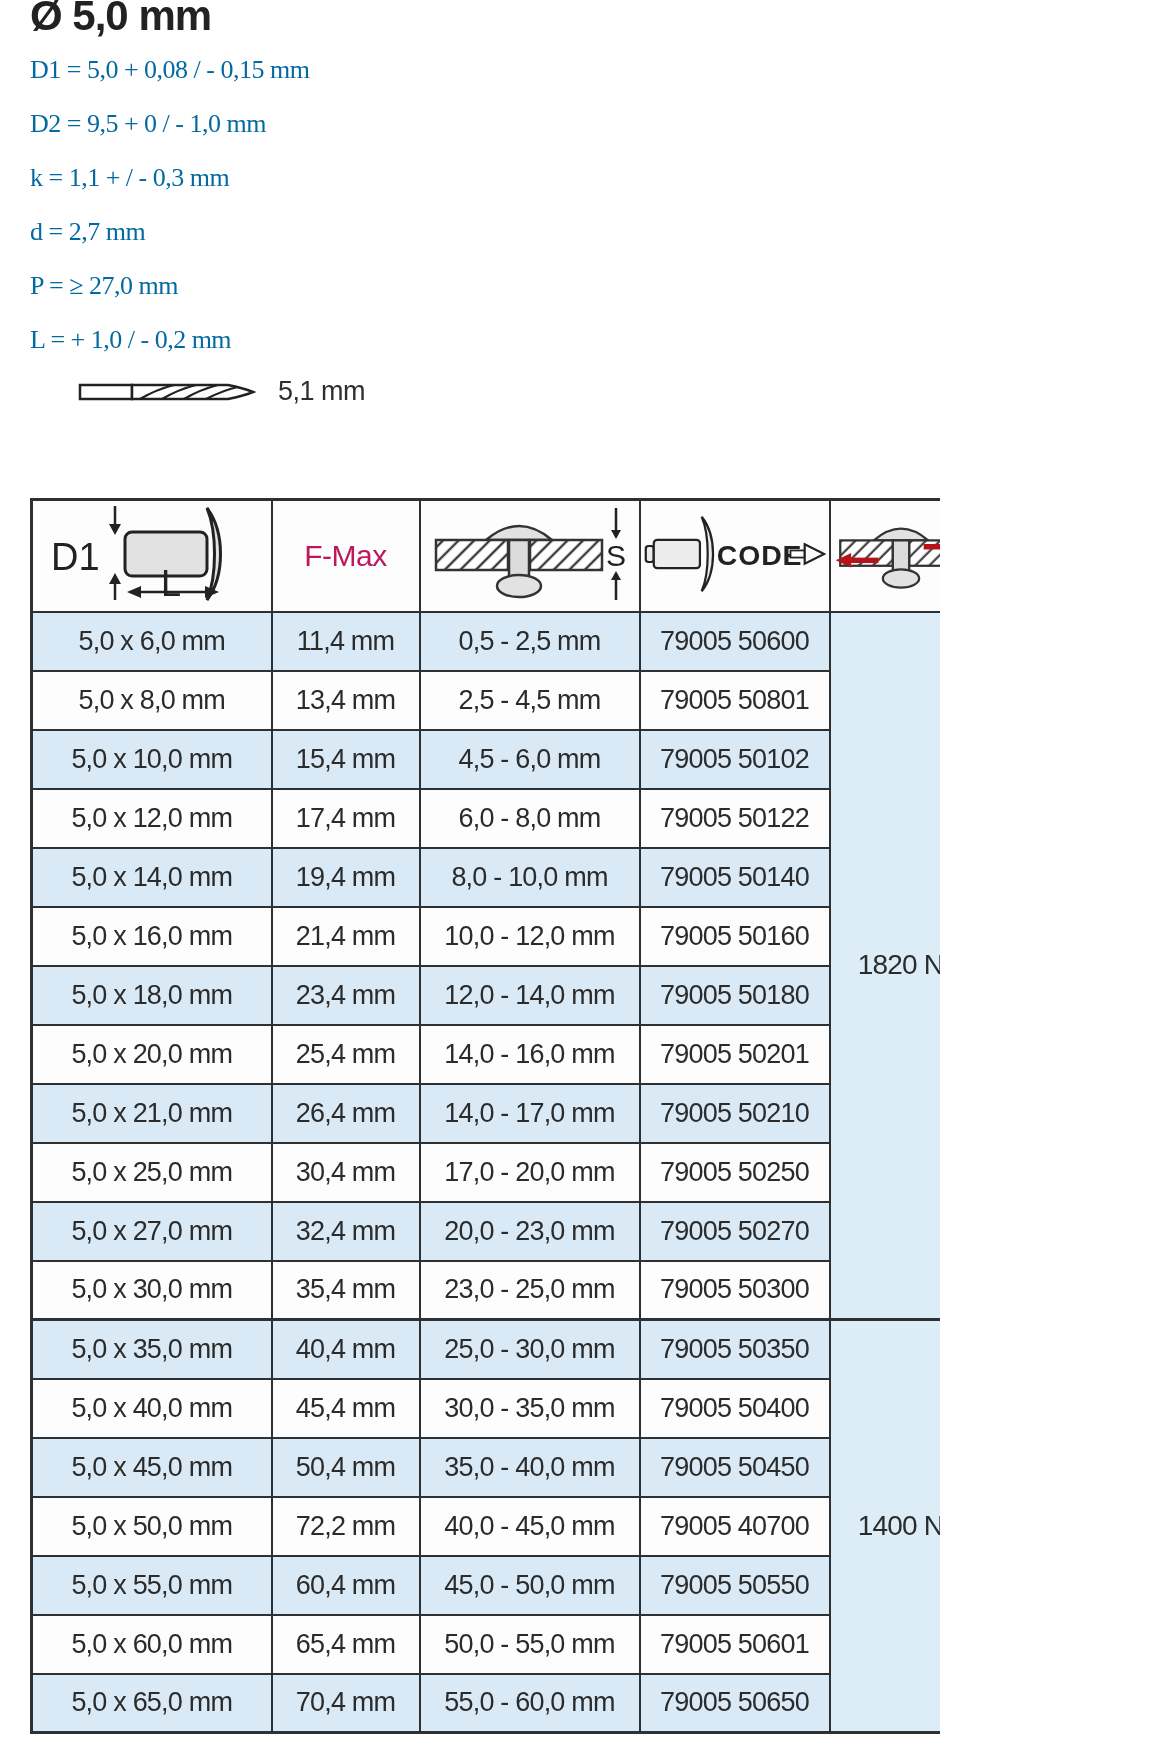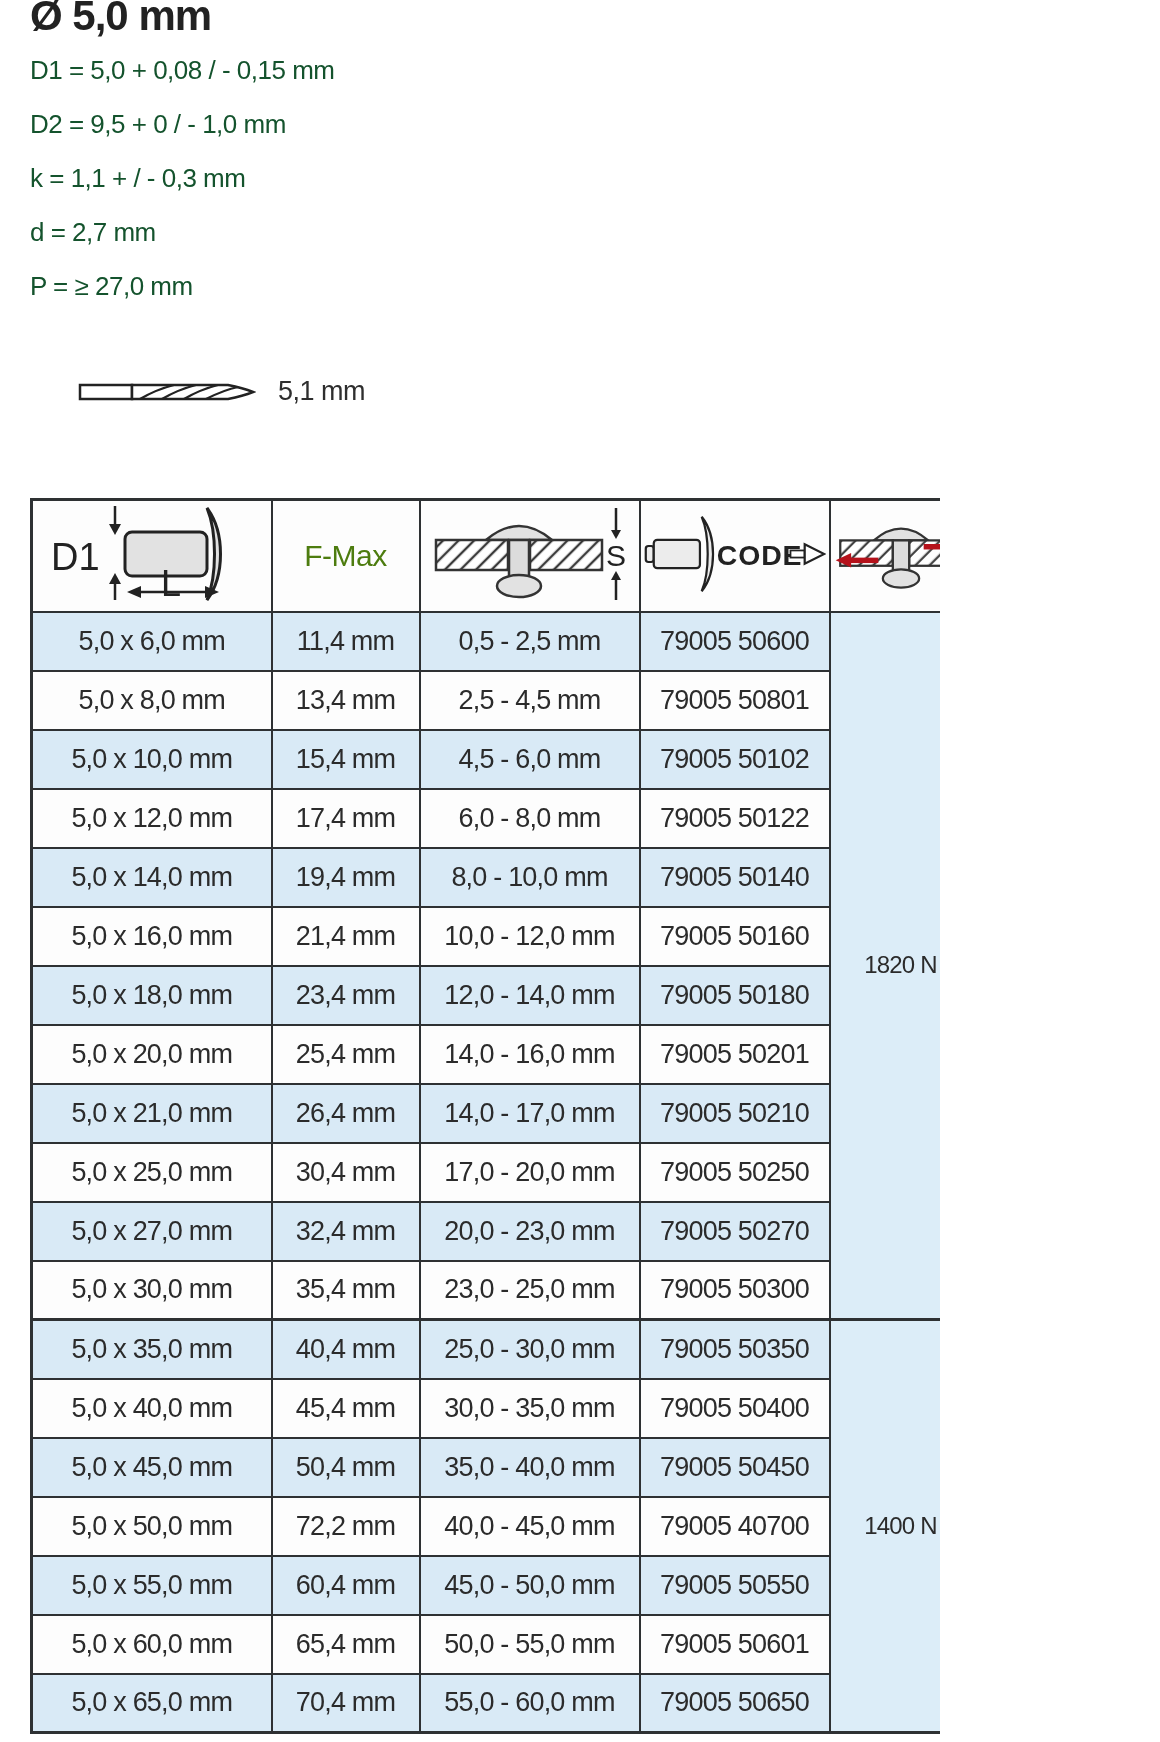--- a/index.html
+++ b/index.html
@@ -10,43 +10,43 @@
   html,body{background:#fff;}
   .page{
     position:relative;width:940px;height:1742px;background:#fff;overflow:hidden;
     font-family:"Liberation Sans","DejaVu Sans",sans-serif;color:var(--text,#2b2b2b);
   }
   .title{
     position:absolute;left:30px;top:-8px;font-size:42px;font-weight:bold;
     letter-spacing:-1px;color:#222;white-space:nowrap;
   }
   .specs{position:absolute;left:30px;top:43px;}
-  .spec{font-size:26px;line-height:54px;letter-spacing:-0.5px;white-space:nowrap;color:#14532d;}
+  .spec{font-size:26px;line-height:54px;letter-spacing:-0.5px;white-space:nowrap;color:#0369a1;font-family:Liberation Serif, serif;}
   .drill-row{position:absolute;left:30px;top:376px;display:flex;align-items:center;gap:22px;padding-left:48px;}
   .drill-row svg{display:block;}
   .drill-size{font-size:27px;letter-spacing:-0.5px;color:#2e2e2e;}
 
   table.spec-table{
     position:absolute;left:30px;top:498px;width:1076px;
     border-collapse:collapse;table-layout:fixed;
     border:3px solid var(--border,#2e3133);
   }
   .spec-table th,.spec-table td{
     border:2px solid var(--border,#2e3133);
     text-align:center;vertical-align:middle;overflow:hidden;
   }
   .spec-table thead tr{height:112px;}
   .spec-table tbody tr{height:59px;}
   .spec-table th{background:#fdfdfd;font-weight:normal;}
   .spec-table td{font-size:27px;letter-spacing:-0.8px;white-space:nowrap;}
   tr.blue td{background:var(--row-blue,#d9eaf6);}
   tr.white td{background:var(--row-white,#fdfdfd);}
-  td.merge{background:var(--merged-blue,#dcedf8) !important;font-size:24px;}
+  td.merge{background:var(--merged-blue,#dcedf8) !important;font-size:28px;}
   tr.group-start td{border-top-width:3px;}
-  .fmax-label{font-size:30px;letter-spacing:-0.5px;color:#4d7c0f;}
+  .fmax-label{font-size:30px;letter-spacing:-0.5px;color:#be185d;}
   svg text{font-family:"Liberation Sans","DejaVu Sans",sans-serif;fill:#222;}
 </style>
 </head>
 <body>
 
 <svg width="0" height="0" style="position:absolute" aria-hidden="true">
   <defs>
     <pattern id="hatch" width="11" height="11" patternTransform="rotate(45)" patternUnits="userSpaceOnUse">
       <rect width="11" height="11" fill="#fff"></rect>
       <line x1="2" y1="0" x2="2" y2="11" stroke="#3a3a3a" stroke-width="2.4"></line>
@@ -57,20 +57,21 @@
 <div class="page">
 
   <h1 class="title">Ø 5,0 mm</h1>
 
   <div class="specs">
     <div class="spec">D1 = 5,0 + 0,08 / - 0,15 mm</div>
     <div class="spec">D2 = 9,5 + 0 / - 1,0 mm</div>
     <div class="spec">k = 1,1 + / - 0,3 mm</div>
     <div class="spec">d = 2,7 mm</div>
     <div class="spec">P = ≥ 27,0 mm</div>
+    <div class="spec">L = + 1,0 / - 0,2 mm</div>
   </div>
 
   <div class="drill-row">
     <svg width="178" height="28" viewBox="0 0 178 28">
       <rect x="2" y="7" width="52" height="14" fill="#fff" stroke="#222" stroke-width="2.5"></rect>
       <path d="M54 7 H150 C160 9 170 12 175 14 C170 16 160 19 150 21 H54 Z" fill="#fff" stroke="#222" stroke-width="2.5"></path>
       <path d="M62 21 C74 14 84 10 96 7 M84 21 C96 14 106 10 118 7 M106 21 C118 14 128 10 140 7 M128 21 C140 15 150 11 160 9" fill="none" stroke="#222" stroke-width="2.2"></path>
     </svg>
     <span class="drill-size">5,1 mm</span>
   </div>

